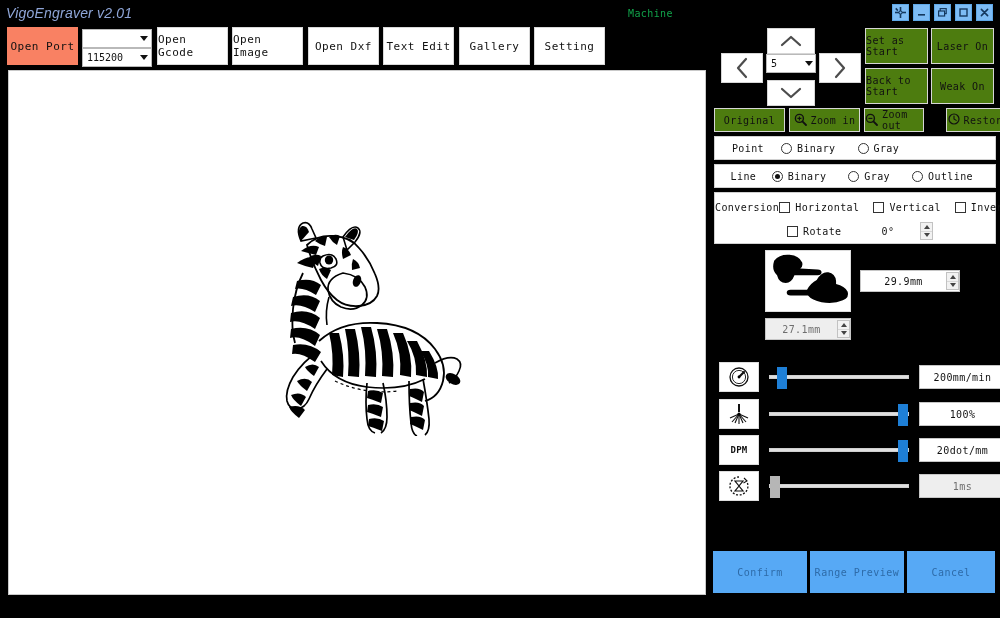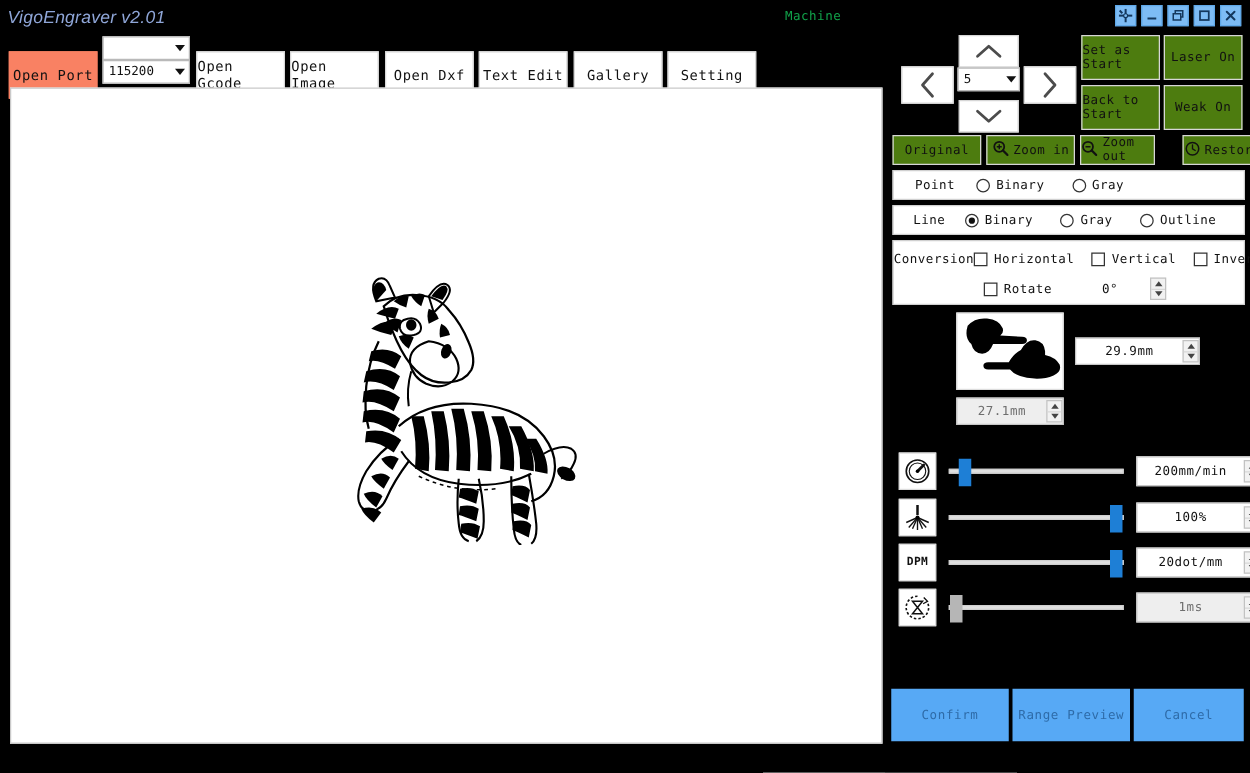--- a/index.html
+++ b/index.html
@@ -29,21 +29,21 @@
   .winbtn {
     width:17px; height:17px; background:#7dbcf5; border:1px solid #5fa8e8;
     display:flex; align-items:center; justify-content:center;
     color:#14385e; cursor:pointer;
   }
   .winbtn svg { display:block; }
 
   
   .toolbar { position:absolute; left:0; top:26px; width:708px; height:44px; background:#000; }
   .tb-btn {
-    position:absolute; top:15px; height:38px;
+    position:absolute; top:1px; height:38px;
     background:#fff; border:1px solid #d8d8d8;
     display:flex; align-items:center; justify-content:center;
     font-size:11px; color:#111; letter-spacing:.5px; cursor:pointer;
   }
   .tb-btn.open-port { left:7px; width:71px; background:#f98163; border-color:#f98163; }
   .combos { position:absolute; left:82px; top:3px; width:70px; height:38px; }
   .combo {
     position:absolute; left:0; width:70px; height:19px;
     background:#fff; border:1px solid #b9b9b9;
     display:flex; align-items:center; cursor:pointer;
@@ -158,21 +158,21 @@
   .sizefield .sv { flex:1; text-align:center; font-size:10px; letter-spacing:.4px; }
   .sizefield.h { left:152px; top:20px; width:100px; height:22px; }
   .sizefield.w { left:57px; top:68px; width:86px; height:22px; background:#eeeeee; }
   .sizefield.w .sv { color:#6e6e6e; }
 
   
   .sliders { position:absolute; left:0; top:336px; width:292px; height:162px; }
   .srow { position:absolute; left:4px; width:292px; height:30px; display:flex; align-items:center; }
   .sr0 { top:0; } .sr1 { top:37px; } .sr2 { top:73px; } .sr3 { top:109px; }
   .sicon {
-    width:30px; height:30px; background:#fff; border:1px solid #ddd; margin-left:7px;
+    width:40px; height:30px; background:#fff; border:1px solid #ddd; margin-left:7px;
     display:flex; align-items:center; justify-content:center; flex:none;
   }
   .sicon svg { display:block; }
   .dpm-txt { font-size:9px; font-weight:bold; letter-spacing:.3px; }
   .track {
     position:relative; margin-left:10px; width:140px; height:4px;
     background:#e0e0e0; border:1px solid #cfcfcf; flex:none;
   }
   .thumbk {
     position:absolute; top:-9px; width:10px; height:22px; background:#1e7fd6; cursor:pointer;

